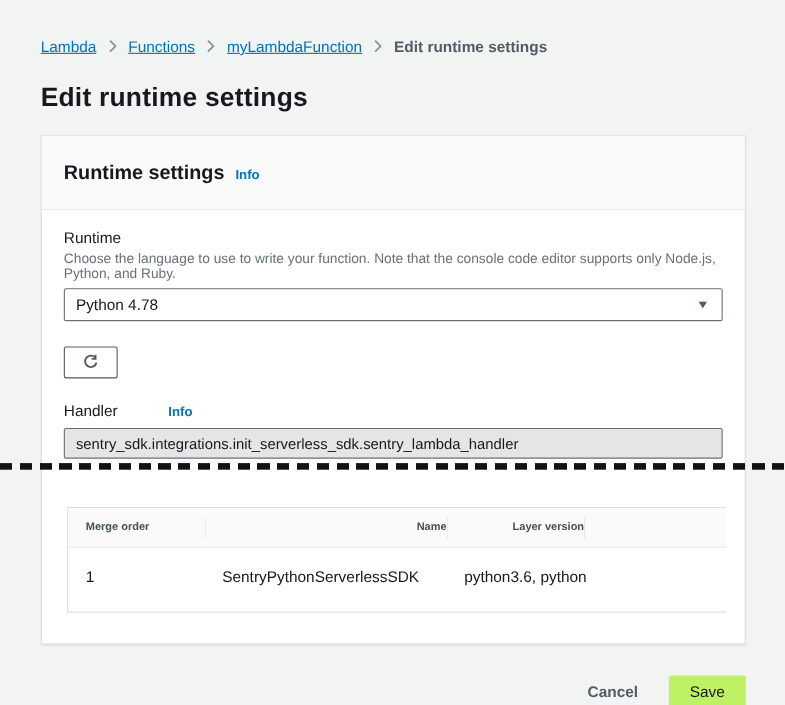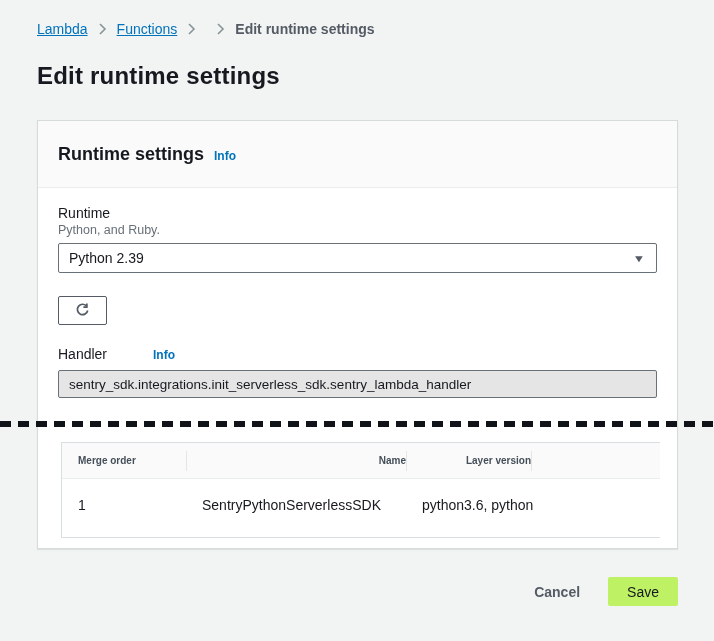--- a/index.html
+++ b/index.html
@@ -7,45 +7,45 @@
   body {
     position: relative;
     background: #f2f3f3;
     font-family: "Liberation Sans", sans-serif;
     color: #16191f;
     overflow: hidden;
   }
   .content { margin: 0 36px 0 37px; }
 
   
-  .breadcrumb { padding-top: 21px; display: flex; align-items: center; font-size: 14px; }
+  .breadcrumb { padding-top: 34px; display: flex; align-items: center; font-size: 14px; }
   .breadcrumb a { color: #0073bb; text-decoration: underline; cursor: pointer; }
   .crumb-sep { display: inline-flex; margin: 0 10px; }
   .crumb-current { color: #545b64; font-weight: bold; }
 
   
   h1.page-title { margin-top: 25px; font-size: 24px; font-weight: bold; color: #16191f; letter-spacing: 0.2px; }
 
   
   .card {
-    margin-top: 30px;
+    margin-top: 20px;
     background: #ffffff;
     border: 1px solid #d5dbdb;
     box-shadow: 0 1px 1px rgba(0,0,0,0.08);
   }
   .card-header {
     background: #fafafa;
     padding: 23px 20px 22px 20px;
     border-bottom: 1px solid #eaeded;
     display: flex;
     align-items: baseline;
   }
   .card-title { font-size: 18px; font-weight: bold; color: #16191f; }
   .info-link { margin-left: 10px; font-size: 12px; font-weight: bold; color: #0073bb; text-decoration: none; cursor: pointer; }
-  .card-body { padding: 15px 20px 10px 20px; }
+  .card-body { padding: 15px 20px 28px 20px; }
 
   .field-label { font-size: 14px; color: #16191f; line-height: 20px; }
   .field-desc { font-size: 12.5px; color: #687078; line-height: 14px; }
   .field-desc.first { margin-top: 2px; }
 
   
   .select-box {
     margin-top: 6px;
     height: 30px;
     width: 100%;
@@ -176,42 +176,44 @@
       <svg width="9" height="12" viewBox="0 0 9 12">
           <path d="M2 1 L7 6 L2 11" fill="none" stroke="#879596" stroke-width="1.6"></path>
         </svg>
     </span>
     <a>Functions</a>
     <span class="crumb-sep">
       <svg width="9" height="12" viewBox="0 0 9 12">
           <path d="M2 1 L7 6 L2 11" fill="none" stroke="#879596" stroke-width="1.6"></path>
         </svg>
     </span>
+    <a>myLambdaFunction</a>
     <span class="crumb-sep">
       <svg width="9" height="12" viewBox="0 0 9 12">
           <path d="M2 1 L7 6 L2 11" fill="none" stroke="#879596" stroke-width="1.6"></path>
         </svg>
     </span>
     <span class="crumb-current">Edit runtime settings</span>
   </nav>
 
   <h1 class="page-title">Edit runtime settings</h1>
 
   <section class="card">
     <div class="card-header">
       <span class="card-title">Runtime settings</span>
       <a class="info-link">Info</a>
     </div>
 
     <div class="card-body">
       <div class="field-label">Runtime</div>
+      <div class="field-desc first">Choose the language to use to write your function. Note that the console code editor supports only Node.js,</div>
       <div class="field-desc">Python, and Ruby.</div>
 
       <div class="select-box" role="button">
-        <span class="select-value">Python 2.39</span>
+        <span class="select-value">Python 4.78</span>
         <span class="select-caret">▼</span>
       </div>
 
       <button class="refresh-btn">
         <span>
           <svg width="17" height="17" viewBox="0 0 16 16">
             <path d="M12.1 4.2 A4.9 4.9 0 1 0 12.9 8" fill="none" stroke="#545b64" stroke-width="1.6"></path>
             <path d="M12.1 1.5 L12.1 4.9 L8.8 4.9" fill="none" stroke="#545b64" stroke-width="1.6"></path>
           </svg>
         </span>

